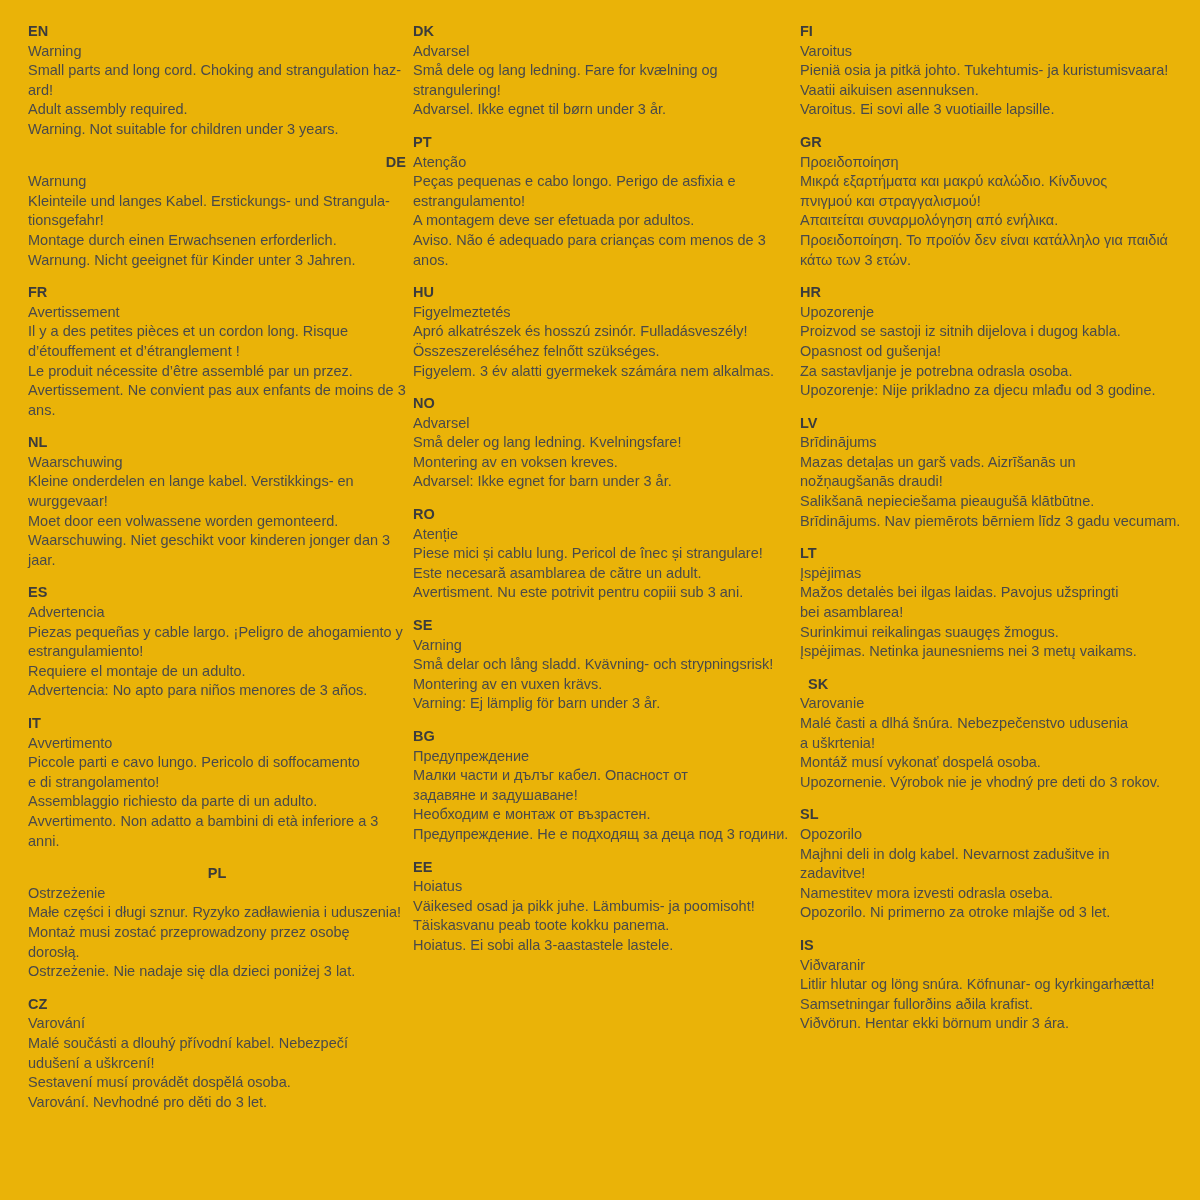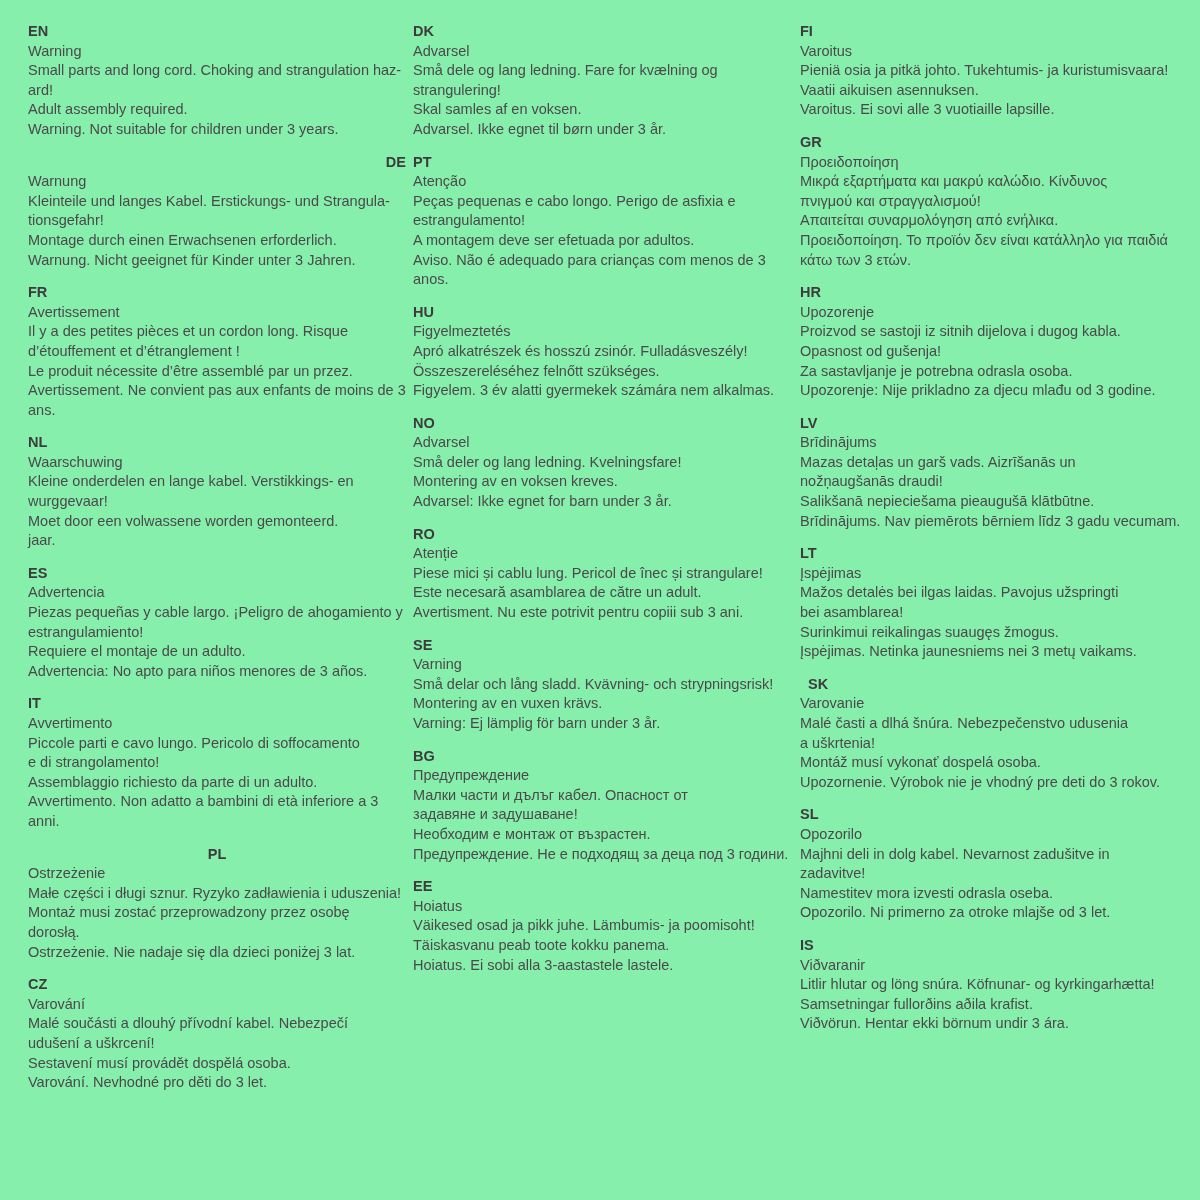--- a/index.html
+++ b/index.html
@@ -33,21 +33,21 @@
     font-weight: bold;
     color: #3c3c3c;
   }
   .line {
     white-space: pre;
   }
 </style>
 </head>
 <body>
 
-<div class="page" style="color: rgb(74, 74, 74); background: #86efac;">
+<div class="page" style="color: rgb(74, 74, 74); background: #eab308;">
   <div class="col col1">
       <section class="lang-section">
         <div class="lang-code" style="color: rgb(60, 60, 60);">EN</div>
         <div class="line">Warning</div>
         <div class="line">Small parts and long cord. Choking and strangulation haz-</div>
         <div class="line">ard!</div>
         <div class="line">Adult assembly required.</div>
         <div class="line">Warning. Not suitable for children under 3 years.</div>
       </section>
       <section class="lang-section">
@@ -66,20 +66,21 @@
         <div class="line">Le produit nécessite d’être assemblé par un przez.</div>
         <div class="line">Avertissement. Ne convient pas aux enfants de moins de 3</div>
         <div class="line">ans.</div>
       </section>
       <section class="lang-section">
         <div class="lang-code" style="color: rgb(60, 60, 60);">NL</div>
         <div class="line">Waarschuwing</div>
         <div class="line">Kleine onderdelen en lange kabel. Verstikkings- en</div>
         <div class="line">wurggevaar!</div>
         <div class="line">Moet door een volwassene worden gemonteerd.</div>
+        <div class="line">Waarschuwing. Niet geschikt voor kinderen jonger dan 3</div>
         <div class="line">jaar.</div>
       </section>
       <section class="lang-section">
         <div class="lang-code" style="color: rgb(60, 60, 60);">ES</div>
         <div class="line">Advertencia</div>
         <div class="line">Piezas pequeñas y cable largo. ¡Peligro de ahogamiento y</div>
         <div class="line">estrangulamiento!</div>
         <div class="line">Requiere el montaje de un adulto.</div>
         <div class="line">Advertencia: No apto para niños menores de 3 años.</div>
       </section>
@@ -108,21 +109,20 @@
         <div class="line">Sestavení musí provádět dospělá osoba.</div>
         <div class="line">Varování. Nevhodné pro děti do 3 let.</div>
       </section>
     </div>
   <div class="col col2">
       <section class="lang-section">
         <div class="lang-code" style="color: rgb(60, 60, 60);">DK</div>
         <div class="line">Advarsel</div>
         <div class="line">Små dele og lang ledning. Fare for kvælning og</div>
         <div class="line">strangulering!</div>
-        <div class="line">Skal samles af en voksen.</div>
         <div class="line">Advarsel. Ikke egnet til børn under 3 år.</div>
       </section>
       <section class="lang-section">
         <div class="lang-code" style="color: rgb(60, 60, 60);">PT</div>
         <div class="line">Atenção</div>
         <div class="line">Peças pequenas e cabo longo. Perigo de asfixia e</div>
         <div class="line">estrangulamento!</div>
         <div class="line">A montagem deve ser efetuada por adultos.</div>
         <div class="line">Aviso. Não é adequado para crianças com menos de 3</div>
         <div class="line">anos.</div>

